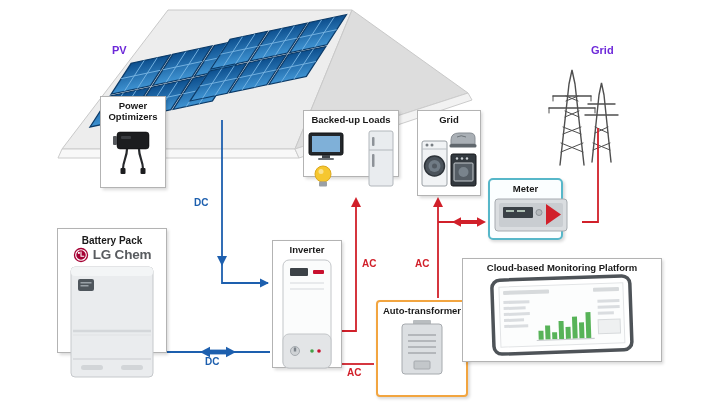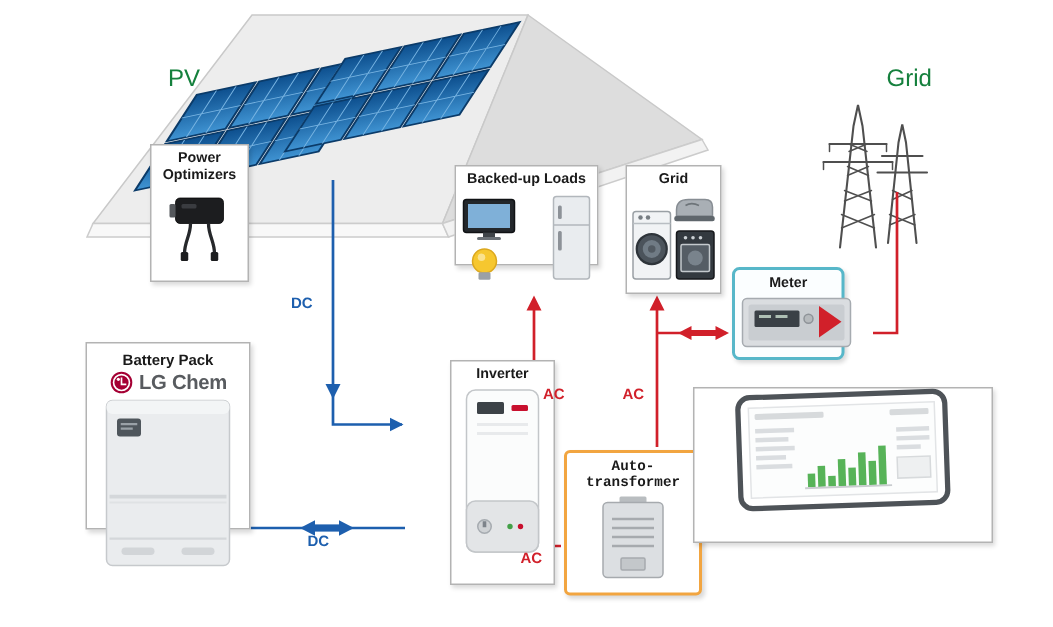--- a/index.html
+++ b/index.html
@@ -1,38 +1,38 @@
 <!DOCTYPE html>
 <html style="--dc-blue: #1d5fae; --ac-red: #d1202a; --meter-border: #57b7c9; --auto-border: #f2a540; --lg-red: #a50034; --chart-green: #57b358; --panel-light: #3f93d2; --panel-dark: #0d4f8e;"><head>
 <meta charset="utf-8">
 <style>
   html,body{margin:0;padding:0;background:#fff;}
   .stage{
     position:relative;width:702px;height:418px;background:#ffffff;
     font-family:"Liberation Sans",sans-serif;overflow:hidden;
   }
   .bg{position:absolute;left:0;top:0;width:702px;height:418px;}
-  .lbl{position:absolute;font-weight:normal;font-size:16px;color:#15803d;}
+  .lbl{position:absolute;font-weight:bold;font-size:11px;color:#6d28d9;}
   .lbl-pv{left:112px;top:44px;}
   .lbl-grid{left:553px;top:44px;margin-left:38px;}
   .box{position:absolute;background:#fff;border:1px solid #b3b3b3;
        box-shadow:1.5px 2px 3px rgba(0,0,0,.15);box-sizing:border-box;}
   .box-title{font-size:9.5px;font-weight:bold;text-align:center;
        margin:4px 3px 0;color:#1a1a1a;line-height:1.15;}
   .icon{display:block;margin:2px auto 0;}
   #box-power{left:100px;top:96px;width:66px;height:92px;}
   #box-backup{left:303px;top:110px;width:96px;height:67px;}
   #box-loads{left:417px;top:110px;width:64px;height:86px;}
   #box-meter{left:488px;top:178px;width:75px;height:62px;
        border:2px solid var(--meter-border,#57b7c9);border-radius:5px;background:#fbfeff;}
   #box-battery{left:57px;top:228px;width:110px;height:125px;}
   #box-battery .box-title{font-size:10px;margin-top:6px;}
-  #box-inverter{left:272px;top:240px;width:70px;height:150px;margin-left:28px;}
+  #box-inverter{left:272px;top:240px;width:70px;height:128px;}
   #box-auto{left:376px;top:300px;width:92px;height:97px;
-       border:2px solid var(--auto-border,#f2a540);border-radius:4px;font-family:Liberation Mono, monospace;}
+       border:2px solid var(--auto-border,#f2a540);border-radius:4px;}
   #box-cloud{left:462px;top:258px;width:200px;height:104px;}
   .brand-row{display:flex;align-items:center;justify-content:center;gap:4px;margin-top:0;}
   .brand-text{font-weight:bold;font-size:13.5px;color:#585b5f;letter-spacing:-.2px;}
   .tablet-wrap{margin:1px auto 0;width:152px;transform:rotate(-2deg);}
   .wire-label{position:absolute;font-size:10px;font-weight:bold;}
   .dc{color:var(--dc-blue,#1d5fae);}
   .ac{color:var(--ac-red,#d1202a);}
   #lbl-dc1{left:194px;top:197px;}
   #lbl-dc2{left:205px;top:356px;}
   #lbl-ac1{left:362px;top:258px;}
@@ -253,20 +253,21 @@
     <div class="box-title">Auto-transformer</div>
     <svg class="icon" width="52" height="58" viewBox="0 0 52 58">
       <rect x="17" y="1" width="18" height="5" rx="1" fill="#b9bdc0"></rect>
       <rect x="6" y="5" width="40" height="50" rx="3" fill="#dcdfe2" stroke="#a6aaae"></rect>
       <path d="M12,16 H40 M12,22 H40 M12,28 H40 M12,34 H40" stroke="#a6aaae" stroke-width="1.6"></path>
       <rect x="18" y="42" width="16" height="8" rx="1" fill="#c3c7ca" stroke="#a6aaae"></rect>
     </svg>
   </div>
 
   <div class="box" id="box-cloud">
+    <div class="box-title">Cloud-based Monitoring Platform</div>
     <div class="tablet-wrap">
       <svg width="152" height="82" viewBox="0 0 152 82">
         <rect x="7" y="3" width="138" height="74" rx="8" fill="#ffffff" stroke="#4e5358" stroke-width="3.5"></rect>
         <rect x="14" y="10" width="124" height="60" fill="#fcfdfd" stroke="#e2e4e6"></rect>
         <rect x="18" y="14" width="46" height="4" rx="1" fill="#d7dadc"></rect>
         <rect x="108" y="14" width="26" height="4" rx="1" fill="#d7dadc"></rect>
         <rect x="18" y="24" width="26" height="3" fill="#dadde0"></rect>
         <rect x="18" y="30" width="22" height="3" fill="#dadde0"></rect>
         <rect x="18" y="36" width="26" height="3" fill="#dadde0"></rect>
         <rect x="18" y="42" width="20" height="3" fill="#dadde0"></rect>

